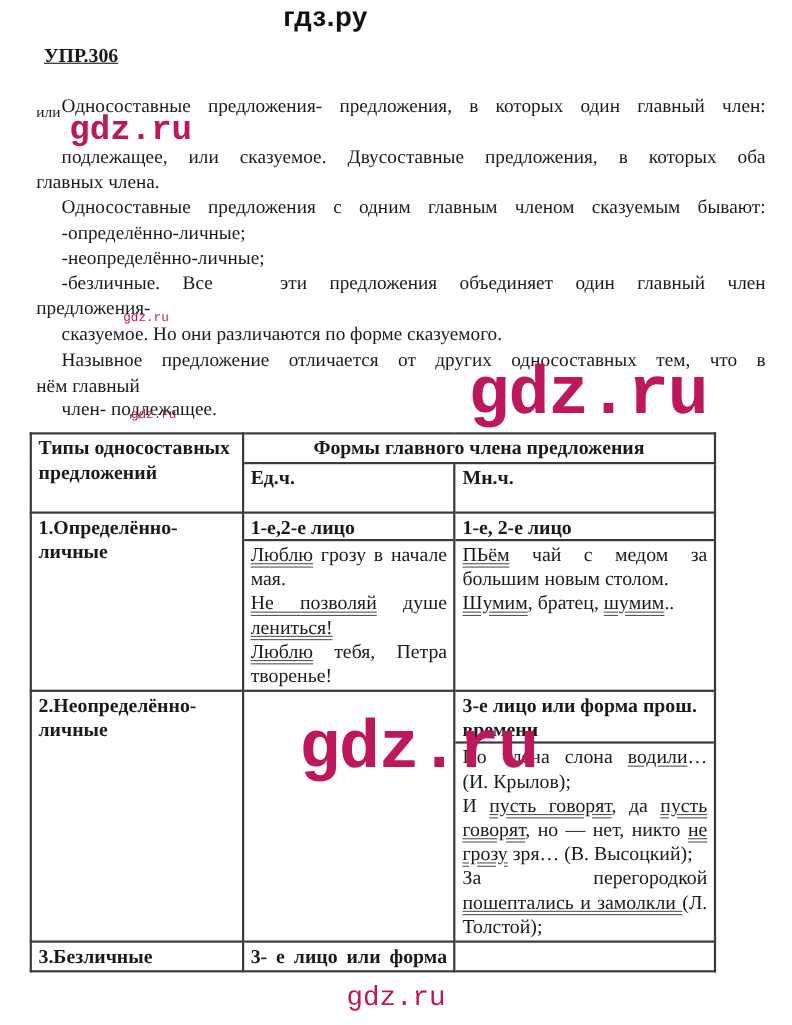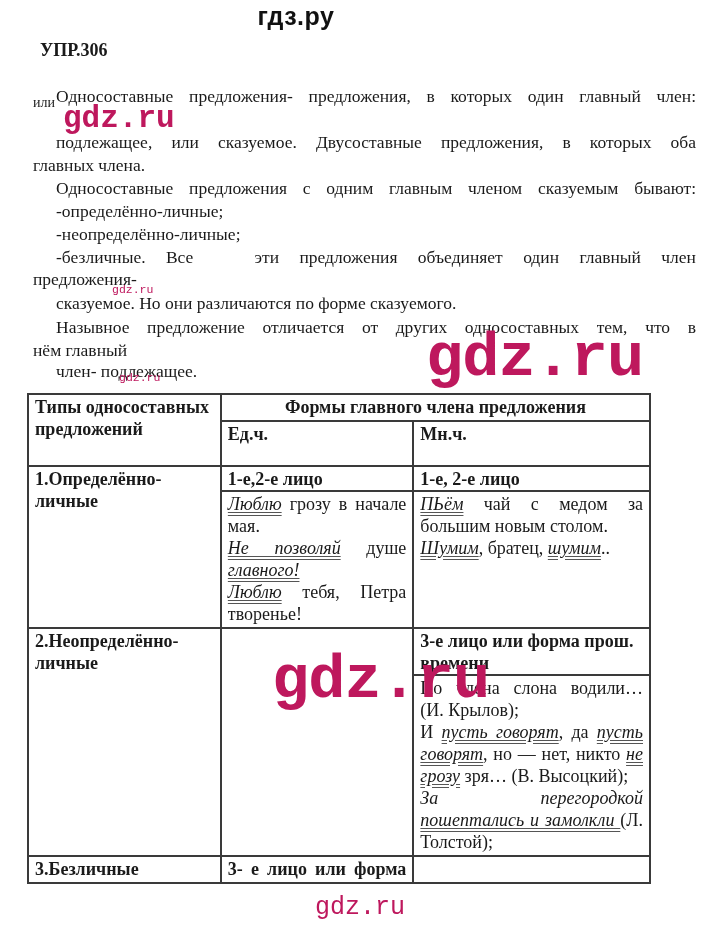--- a/index.html
+++ b/index.html
@@ -1,40 +1,40 @@
 <!DOCTYPE html>
 <html><head>
 <meta charset="utf-8">
 <style>
   html, body { margin: 0; padding: 0; background: #ffffff; }
   body { width: 720px; height: 932px; position: relative; overflow: hidden;
          font-family: "Liberation Serif", "DejaVu Serif", serif; color: #1a1a1a; }
   .site-title { position: absolute; top: 2px; left: 0; width: 592px; text-align: center;
                 font-family: "Liberation Sans", "DejaVu Sans", sans-serif; font-weight: bold;
                 font-size: 25px; color: #111; letter-spacing: 0.5px; }
-  .ex-title { position: absolute; top: 40px; left: 40px; font-weight: bold; font-size: 18px; }
+  .ex-title { position: absolute; top: 40px; left: 40px; font-weight: bold; font-size: 18px; text-decoration: underline; }
   .line { position: absolute; font-size: 17.5px; white-space: nowrap; line-height: 22px; }
   .justify { text-align: justify; text-align-last: justify; white-space: normal; }
   .wm { position: absolute; font-family: Liberation Mono, monospace;
         font-weight: bold; color: #be185d; white-space: nowrap; line-height: 1; }
   .wm-big { font-size: 62px; letter-spacing: -1px; }
   .wm-mid { font-size: 31px; }
   .wm-small { font-size: 11.5px; font-weight: normal; }
   .wm-foot { font-size: 25px; font-weight: normal; }
 
   table.grid { position: absolute; top: 381px; left: 27px; width: 624px;
                border-collapse: collapse; font-size: 18px; line-height: 22px; margin-top: 12px; }
   table.grid td { border: 2px solid #3a3a3a; vertical-align: top; padding: 1px 6px 2px 6px; }
   .b { font-weight: bold; }
   .c { text-align: center; }
   .j { text-align: justify; }
   .jl { text-align: justify; text-align-last: justify; }
-  .u { text-decoration: underline; text-decoration-style: double; text-decoration-color: #555; text-underline-offset: 2px; font-style: italic; }
-  .u1 { text-decoration-color: #555; text-underline-offset: 2px; }
-  .it { font-style: italic; }
+  .u { text-decoration: underline; text-decoration-style: double; text-decoration-color: #555; text-underline-offset: 2px; }
+  .u1 { text-decoration: underline; text-decoration-color: #555; text-underline-offset: 2px; }
+  .it { }
   .inner-top { border-top: 2px solid #3a3a3a; margin: 0 -6px; padding: 1px 6px 0 6px; }
 </style>
 </head>
 <body>
 
 <div class="site-title">гдз.ру</div>
 <div class="ex-title">УПР.306</div>
 
 <div class="line justify" style="top:85px;left:56px;width:640px;">Односоставные предложения- предложения, в которых один главный член:</div>
 <div class="line" style="top:92px;left:33px;font-size:14px;">или</div>
@@ -68,21 +68,21 @@
   </tr>
 
   <tr>
     <td class="b">
       <div style="width:150px;">1.Определённо-личные</div>
     </td>
     <td>
       <div class="b">1-е,2-е лицо</div>
       <div class="inner-top j">
         <div class="j"><span class="u">Люблю</span><span> грозу в начале мая.</span></div>
-        <div class="j"><span class="u">Не позволяй</span><span> душе </span><span class="u">главного!</span></div>
+        <div class="j"><span class="u">Не позволяй</span><span> душе </span><span class="u">лениться!</span></div>
         <div class="j"><span class="u">Люблю</span><span> тебя, Петра творенье!</span></div>
       </div>
     </td>
     <td>
       <div class="b">1-е, 2-е лицо</div>
       <div class="inner-top">
         <div class="j"><span class="u">ПЬём</span><span> чай с медом за большим новым столом.</span></div>
         <div><span class="u">Шумим</span><span>, братец, </span><span class="u">шумим</span><span>..</span></div>
       </div>
     </td>

